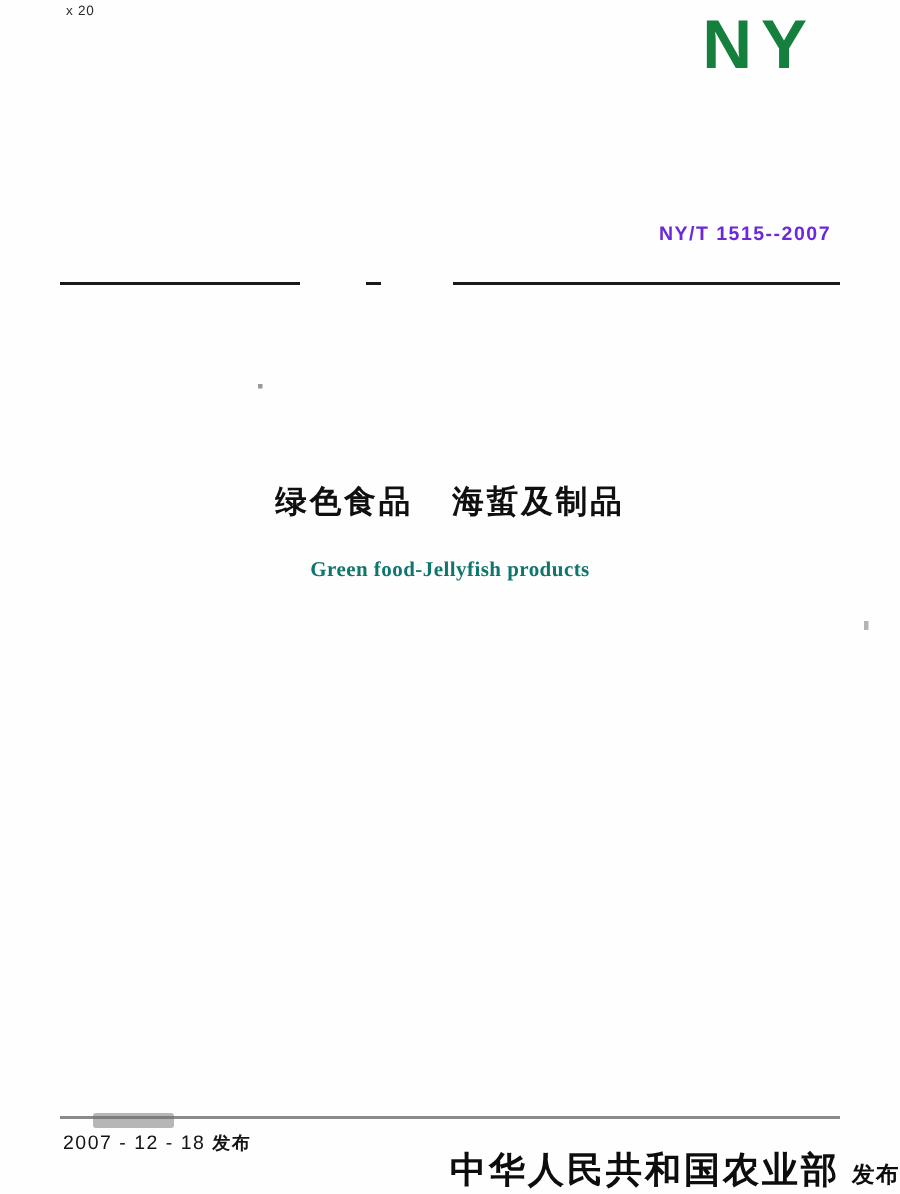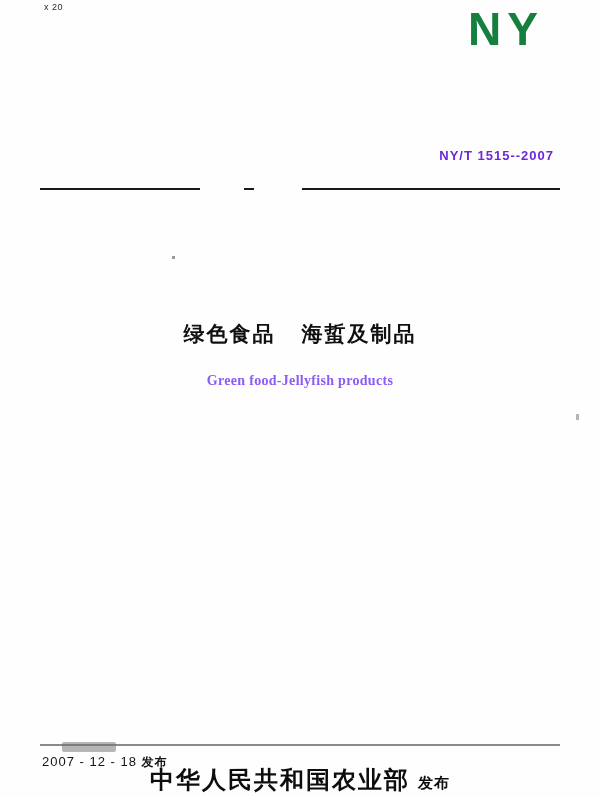--- a/index.html
+++ b/index.html
@@ -100,21 +100,21 @@
   .doc-title-en {
     position: absolute;
     left: 0;
     right: 0;
     top: 373px;
     text-align: center;
     font-family: "Liberation Serif", serif;
     font-weight: bold;
     font-size: 14px;
     letter-spacing: 0.3px;
-    color: #8b5cf6;
+    color: #0f766e;
   }
 
   
   .speck {
     position: absolute;
     background: #9a9a9a;
   }
   .speck-a { left: 172px; top: 256px; width: 3px; height: 3px; }
   .speck-b { left: 576px; top: 414px; width: 3px; height: 6px; background:#b4b4b4; }
 
@@ -165,21 +165,21 @@
     opacity: 0.5;
     border-radius: 2px;
   }
 
   
   .publisher {
     position: absolute;
     left: 0;
     right: 0;
     top: 764px;
-    text-align: center;
+    text-align: right;
     font-family: "DejaVu Sans", sans-serif;
     font-size: 24px;
     font-weight: bold;
     letter-spacing: 2px;
     color: #0d0d0d;
   }
   .publisher .pub-verb {
     font-size: 15px;
     letter-spacing: 1px;
     vertical-align: baseline;

